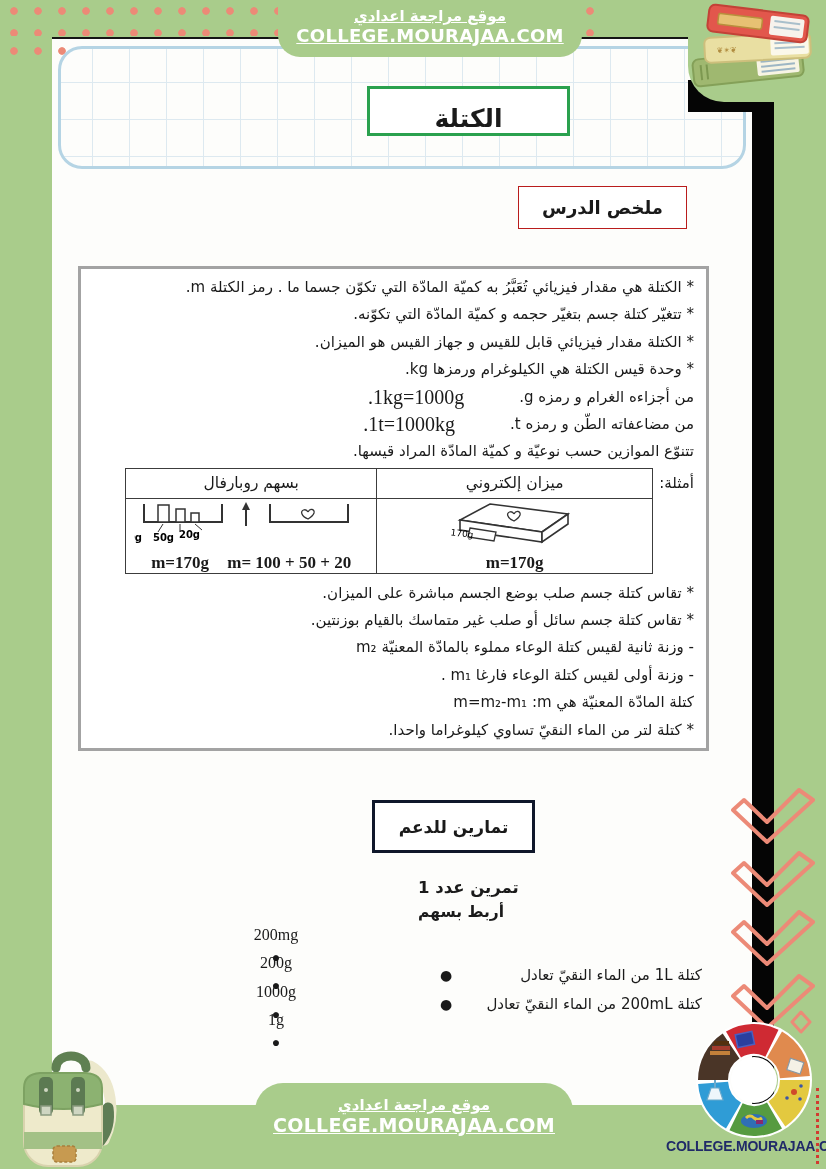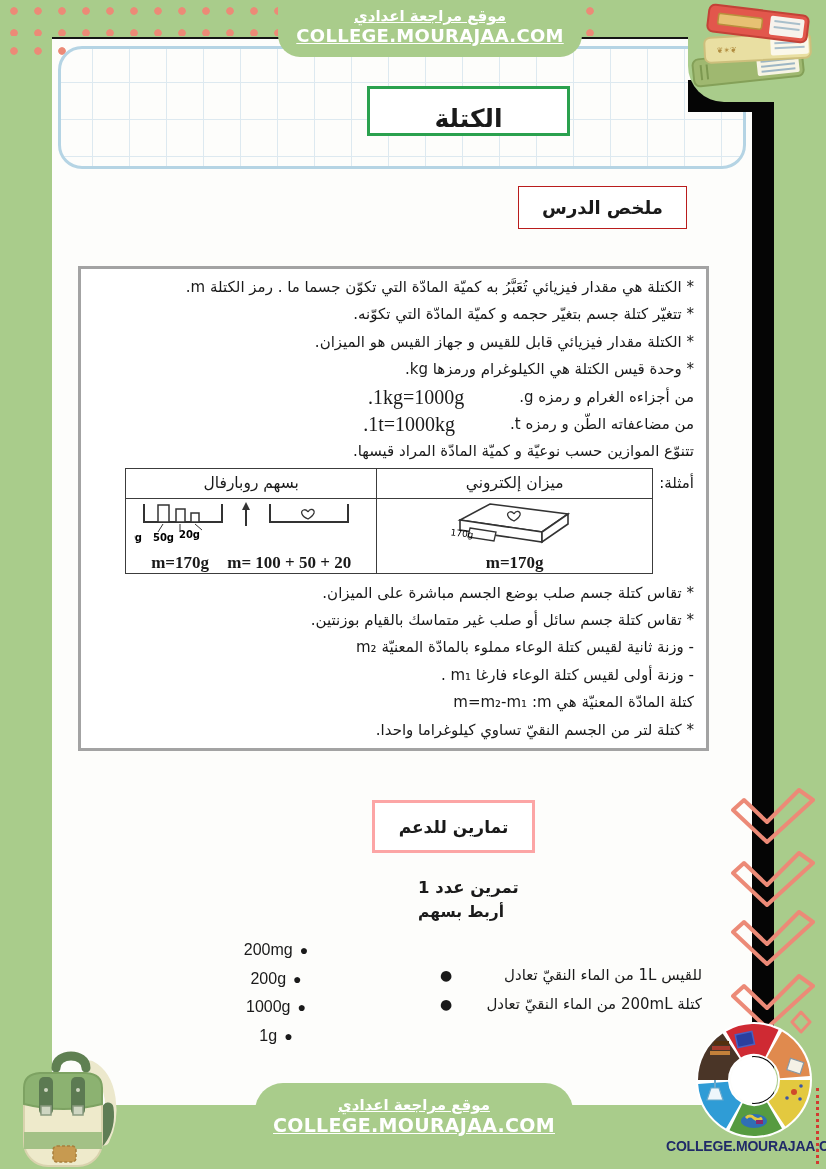--- a/index.html
+++ b/index.html
@@ -33,21 +33,21 @@
       padding-top:7px;box-sizing:border-box;color:#ffffff;}
   .banner-top .l1{font-size:15px;font-weight:bold;text-decoration:underline;}
   .banner-top .l2{font-size:18px;font-weight:bold;text-decoration:underline;letter-spacing:.3px;}
   
   .books-block{position:absolute;left:688px;top:0;width:138px;height:102px;background:#a9cc8b;
       border-radius:0 0 0 36px;z-index:6;}
   
   .summary-label{position:absolute;left:518px;top:186px;width:167px;height:41px;border:1px solid #b91c1c;
       background:#fff;z-index:4;display:flex;align-items:center;justify-content:center;
       font-size:18px;font-weight:bold;}
-  .exercises-label{position:absolute;left:372px;top:800px;width:157px;height:47px;border:3px solid #fca5a5;
+  .exercises-label{position:absolute;left:372px;top:800px;width:157px;height:47px;border:3px solid #0f172a;
       background:#fff;z-index:4;display:flex;align-items:center;justify-content:center;
       font-size:17px;font-weight:bold;}
   
   .content-box{position:absolute;left:78px;top:250px;width:631px;height:485px;border:3px solid #a3a3a3;
       background:#fff;z-index:4;box-sizing:border-box;direction:rtl;text-align:right;
       padding:5px 12px 4px 8px;font-size:15px;line-height:27.4px;margin-top:16px;}
   .ln{white-space:nowrap;}
   .unit{display:flex;gap:55px;}
   .eq{font-family:"Liberation Serif",serif;font-size:20px;}
   .tbl-row{display:flex;gap:6px;margin:2px 0 0 0;}
@@ -59,22 +59,22 @@
   .cell-result{font-family:"Liberation Serif",serif;font-size:17px;line-height:18px;direction:ltr;font-weight:bold;}
   .rob-sum{display:inline-block;margin-left:14px;}
   .after{margin-top:6px;}
   
   .ex-title{position:absolute;left:418px;top:878px;width:215px;z-index:4;direction:rtl;text-align:left;
       font-weight:bold;font-size:16.5px;}
   .ex-title > span{direction:rtl;}
   .ex-instr{position:absolute;left:418px;top:903px;width:215px;z-index:4;direction:rtl;text-align:left;
       font-weight:bold;font-size:15.5px;}
   .options-col{position:absolute;left:228px;top:936px;width:96px;z-index:4;}
-  .option-row{display:flex;justify-content:center;align-items:center;gap:7px;height:28.5px;
-      font-family:Liberation Sans, sans-serif;font-size:16px;}
+  .option-row{display:flex;justify-content:flex-end;align-items:center;gap:7px;height:28.5px;
+      font-family:Liberation Serif, serif;font-size:16px;flex-direction:column;}
   .bullet{font-size:14px;line-height:1;}
   .questions-col{position:absolute;left:440px;top:960px;width:262px;z-index:4;direction:rtl;}
   .question-row{display:flex;justify-content:space-between;align-items:center;height:29px;font-size:15px;}
   
   .chevron{position:absolute;left:731px;width:84px;height:56px;z-index:6;}
   .diamond{position:absolute;left:790px;top:1010px;width:22px;height:24px;z-index:6;}
   
   .banner-bottom{position:absolute;left:255px;top:1083px;width:318px;height:86px;background:#a9cc8b;
       border-radius:28px 28px 0 0;z-index:7;display:flex;flex-direction:column;align-items:center;
       padding-top:13px;box-sizing:border-box;color:#ffffff;}
@@ -209,21 +209,21 @@
       </tbody>
         </table>
     </div>
 
     <div class="after">
       <div class="ln">* تقاس كتلة جسم صلب بوضع الجسم مباشرة على الميزان.</div>
       <div class="ln">* تقاس كتلة جسم سائل أو صلب غير متماسك بالقيام بوزنتين.</div>
       <div class="ln">- وزنة ثانية لقيس كتلة الوعاء مملوء بالمادّة المعنيّة m₂</div>
       <div class="ln">- وزنة أولى لقيس كتلة الوعاء فارغا m₁ .</div>
       <div class="ln">كتلة المادّة المعنيّة هي m‏: m=m₂-m₁</div>
-      <div class="ln">* كتلة لتر من الجسم النقيّ تساوي كيلوغراما واحدا.</div>
+      <div class="ln">* كتلة لتر من الماء النقيّ تساوي كيلوغراما واحدا.</div>
     </div>
   </div>
 
   <div class="exercises-label">
     <span>تمارين للدعم</span>
   </div>
 
   <div class="ex-title">
     <span>تمرين عدد 1</span>
   </div>
@@ -245,21 +245,21 @@
       <span class="bullet">●</span>
     </div>
     <div class="option-row">
       <span>1g</span>
       <span class="bullet">●</span>
     </div>
   </div>
 
   <div class="questions-col">
     <div class="question-row">
-      <span>للقيس 1L من الماء النقيّ تعادل</span>
+      <span>كتلة 1L من الماء النقيّ تعادل</span>
       <span class="bullet">●</span>
     </div>
     <div class="question-row">
       <span>كتلة 200mL من الماء النقيّ تعادل</span>
       <span class="bullet">●</span>
     </div>
   </div>
 
   <svg class="chevron" style="top:788px" viewBox="0 0 84 56">
     <polygon points="2,22 13,12 36,34 68,2 82,12 36,54" fill="none" stroke="#ec8a77" stroke-width="4" stroke-linejoin="round"></polygon>

